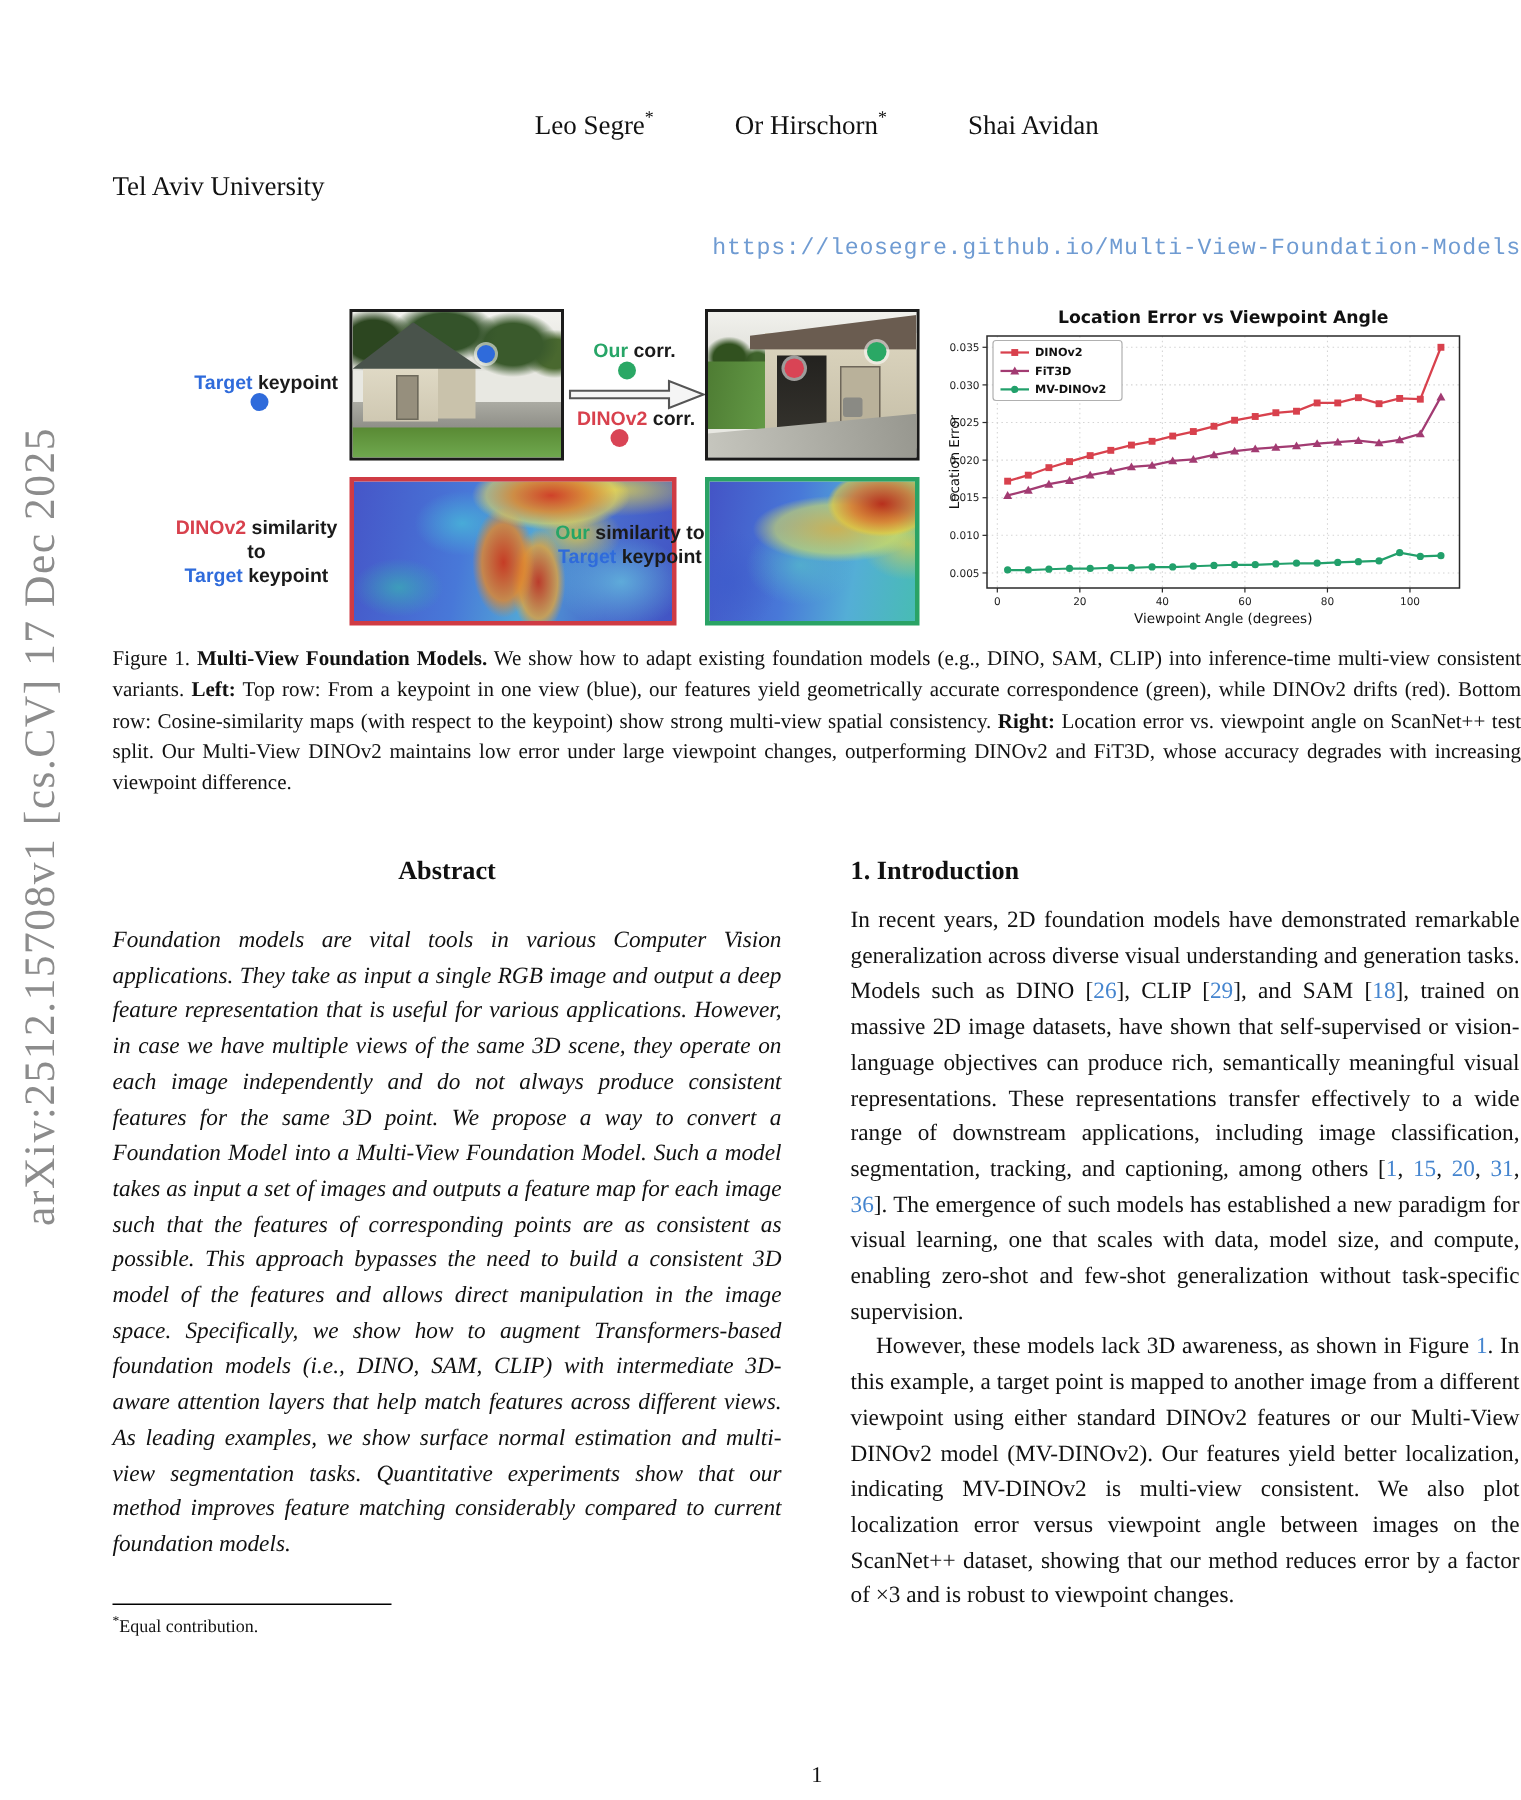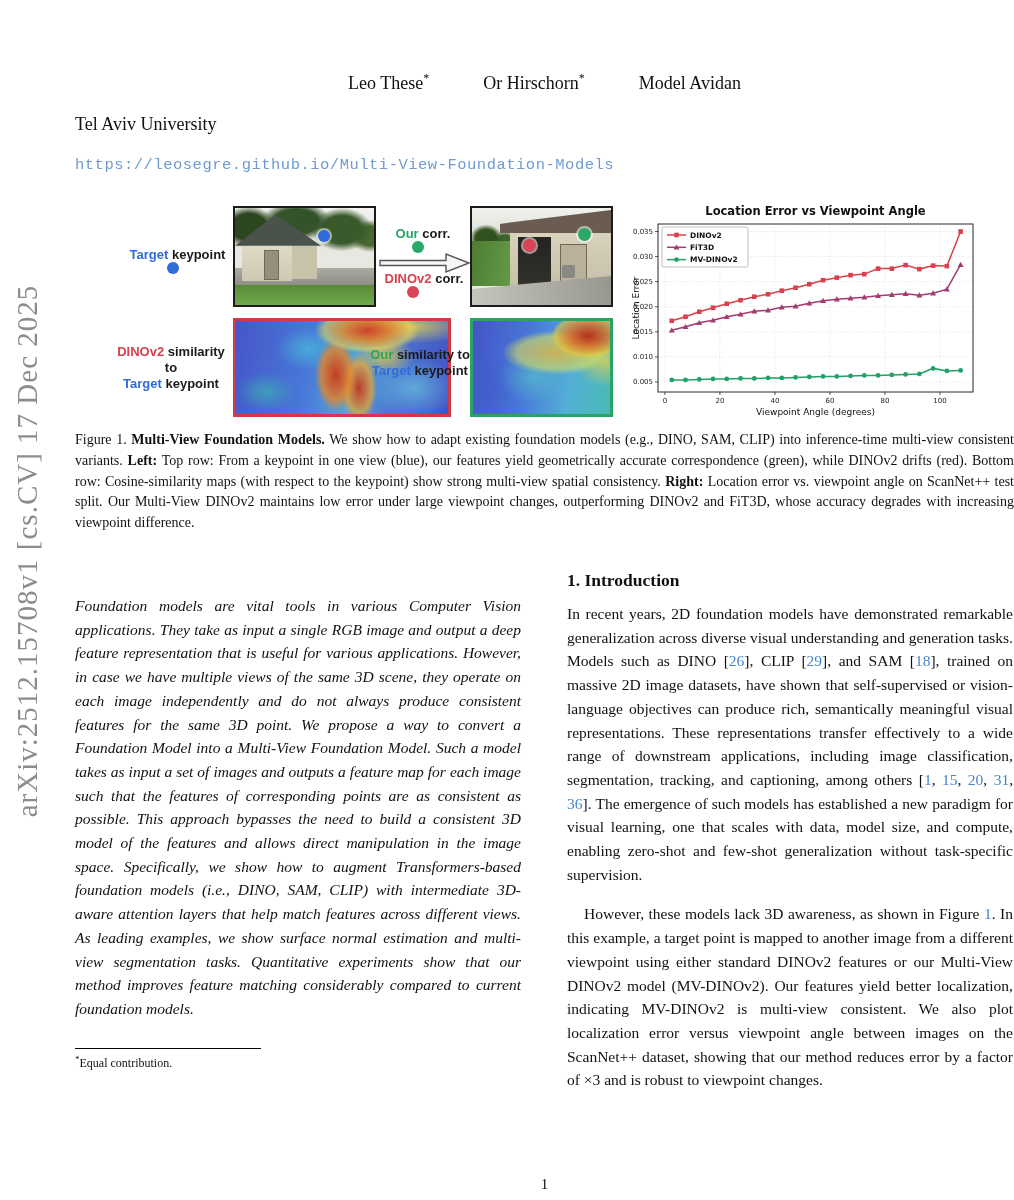--- a/index.html
+++ b/index.html
@@ -16,21 +16,21 @@
     transform:rotate(-90deg);text-align:center;font-size:29px;color:var(--stamp);
     letter-spacing:1px;white-space:nowrap;}
 
   
   .title{position:absolute;left:75px;top:8px;width:939px;text-align:center;
     font-size:25px;font-weight:bold;}
   .authors{position:absolute;left:75px;top:71px;width:939px;display:flex;
     justify-content:center;gap:54px;font-size:18px;}
   .authors sup{font-size:12px;}
   .affiliation{position:absolute;left:75px;top:114px;width:939px;text-align:left;font-size:18px;}
-  .url{position:absolute;left:75px;top:156px;width:939px;text-align:left;
+  .url{position:absolute;left:75px;top:156px;width:939px;text-align:right;
     font-family:"Liberation Mono",monospace;font-size:15.5px;color:var(--url);
     letter-spacing:.5px;text-decoration:none;display:block;cursor:pointer;}
 
   
   .fig-label{position:absolute;font-family:"Liberation Sans",sans-serif;
     font-weight:bold;font-size:13px;line-height:16px;text-align:center;color:#1a1a1a;}
   .c-blue{color:var(--accent-blue);} .c-green{color:var(--accent-green);} .c-red{color:var(--accent-red);}
   .kdot{position:absolute;border-radius:50%;}
   .kdot.blue{background:var(--accent-blue);} .kdot.green{background:#2aa865;} .kdot.red{background:#d94455;}
   .kdot.ring{box-shadow:0 0 0 2px rgba(255,255,255,.55);}
@@ -93,38 +93,38 @@
   .caption{position:absolute;left:75px;top:430px;width:939px;font-size:14px;
     line-height:20.8px;text-align:justify;}
   .seg-b{font-weight:bold;}
   .seg-c{color:var(--citation);cursor:pointer;}
   .col{position:absolute;top:570px;width:446px;}
   .col-left{left:75px;} .col-right{left:567px;}
   .col h2{font-size:17.5px;font-weight:bold;}
   .col-left h2{text-align:center;}
   .abstract-text{margin-top:24px;font-style:italic;font-size:15.5px;line-height:23.7px;text-align:justify;}
   .body-par{margin-top:11px;font-size:15.5px;line-height:23.7px;text-align:justify;}
-  .body-par.indent{margin-top:16px;text-indent:17px;}
+  .body-par.indent{margin-top:0;text-indent:17px;}
   .footnote-rule{margin-top:27px;width:186px;border-top:1.6px solid #000;}
   .footnote{margin-top:5px;font-size:12px;}
   .footnote sup{font-size:9px;}
   .page-number{position:absolute;left:75px;top:1176px;width:939px;text-align:center;font-size:15px;}
 </style>
 </head>
 <body>
 
 <div class="page">
 
   <div class="arxiv-stamp">arXiv:2512.15708v1  [cs.CV]  17 Dec 2025</div>
 
 
   <div class="authors">
-    <span><span>Leo These</span><sup>*</sup></span>
+    <span><span>Leo Segre</span><sup>*</sup></span>
     <span><span>Or Hirschorn</span><sup>*</sup></span>
-    <span><span>Model Avidan</span><sup></sup></span>
+    <span><span>Shai Avidan</span><sup></sup></span>
   </div>
 
   <div class="affiliation">Tel Aviv University</div>
 
   <a class="url">https://leosegre.github.io/Multi-View-Foundation-Models</a>
 
   <div class="fig-label" style="left:120px;top:247px;width:115px;">
     <span class="c-blue">Target</span><span> keypoint</span>
   </div>
   <span class="kdot blue" style="left:167px;top:262px;width:12px;height:12px;"></span>
@@ -306,20 +306,21 @@
           <line x1="37" y1="57.6" x2="56" y2="57.6" stroke="#22a06b" stroke-width="1.5"></line>
           <circle cx="46.5" cy="57.6" r="2.4" fill="#22a06b"></circle>
           <text x="60" y="60.2" font-size="7.5" font-weight="600" font-family="&quot;DejaVu Sans&quot;,sans-serif" fill="#111">MV-DINOv2</text>
         </g>
       </svg>
   </div>
 
   <p class="caption"><span>Figure 1. </span><span class="seg-b">Multi-View Foundation Models.</span><span> We show how to adapt existing foundation models (e.g., DINO, SAM, CLIP) into inference-time multi-view consistent variants. </span><span class="seg-b">Left:</span><span> Top row: From a keypoint in one view (blue), our features yield geometrically accurate correspondence (green), while DINOv2 drifts (red). Bottom row: Cosine-similarity maps (with respect to the keypoint) show strong multi-view spatial consistency. </span><span class="seg-b">Right:</span><span> Location error vs. viewpoint angle on ScanNet++ test split. Our Multi-View DINOv2 maintains low error under large viewpoint changes, outperforming DINOv2 and FiT3D, whose accuracy degrades with increasing viewpoint difference.</span></p>
 
   <div class="col col-left">
+    <h2>Abstract</h2>
     <p class="abstract-text">Foundation models are vital tools in various Computer Vision applications. They take as input a single RGB image and output a deep feature representation that is useful for various applications. However, in case we have multiple views of the same 3D scene, they operate on each image independently and do not always produce consistent features for the same 3D point. We propose a way to convert a Foundation Model into a Multi-View Foundation Model. Such a model takes as input a set of images and outputs a feature map for each image such that the features of corresponding points are as consistent as possible. This approach bypasses the need to build a consistent 3D model of the features and allows direct manipulation in the image space. Specifically, we show how to augment Transformers-based foundation models (i.e., DINO, SAM, CLIP) with intermediate 3D-aware attention layers that help match features across different views. As leading examples, we show surface normal estimation and multi-view segmentation tasks. Quantitative experiments show that our method improves feature matching considerably compared to current foundation models.</p>
     <div class="footnote-rule"></div>
     <p class="footnote"><sup>*</sup><span>Equal contribution.</span></p>
   </div>
 
   <div class="col col-right">
     <h2>1. Introduction</h2>
     <p class="body-par"><span>In recent years, 2D foundation models have demonstrated remarkable generalization across diverse visual understanding and generation tasks. Models such as DINO [</span><span class="seg-c">26</span><span>], CLIP [</span><span class="seg-c">29</span><span>], and SAM [</span><span class="seg-c">18</span><span>], trained on massive 2D image datasets, have shown that self-supervised or vision-language objectives can produce rich, semantically meaningful visual representations. These representations transfer effectively to a wide range of downstream applications, including image classification, segmentation, tracking, and captioning, among others [</span><span class="seg-c">1</span><span>, </span><span class="seg-c">15</span><span>, </span><span class="seg-c">20</span><span>, </span><span class="seg-c">31</span><span>, </span><span class="seg-c">36</span><span>]. The emergence of such models has established a new paradigm for visual learning, one that scales with data, model size, and compute, enabling zero-shot and few-shot generalization without task-specific supervision.</span></p>
     <p class="body-par indent"><span>However, these models lack 3D awareness, as shown in Figure </span><span class="seg-c">1</span><span>. In this example, a target point is mapped to another image from a different viewpoint using either standard DINOv2 features or our Multi-View DINOv2 model (MV-DINOv2). Our features yield better localization, indicating MV-DINOv2 is multi-view consistent. We also plot localization error versus viewpoint angle between images on the ScanNet++ dataset, showing that our method reduces error by a factor of ×3 and is robust to viewpoint changes.</span></p>
   </div>

